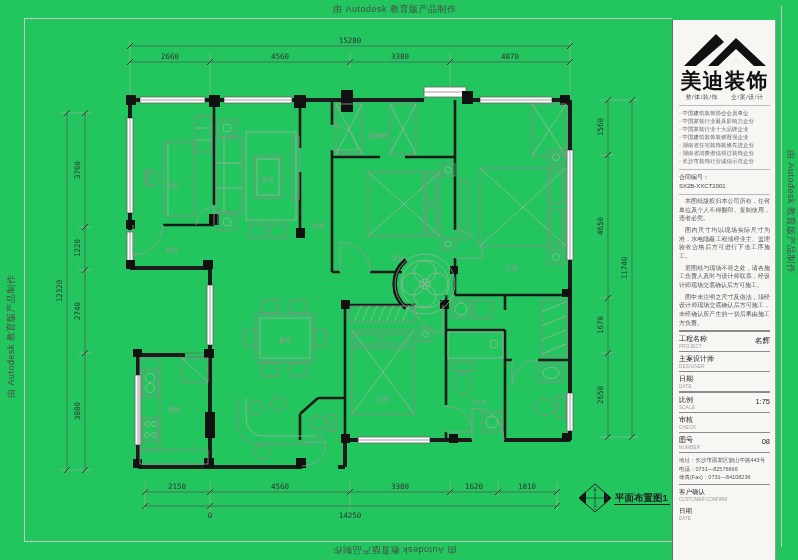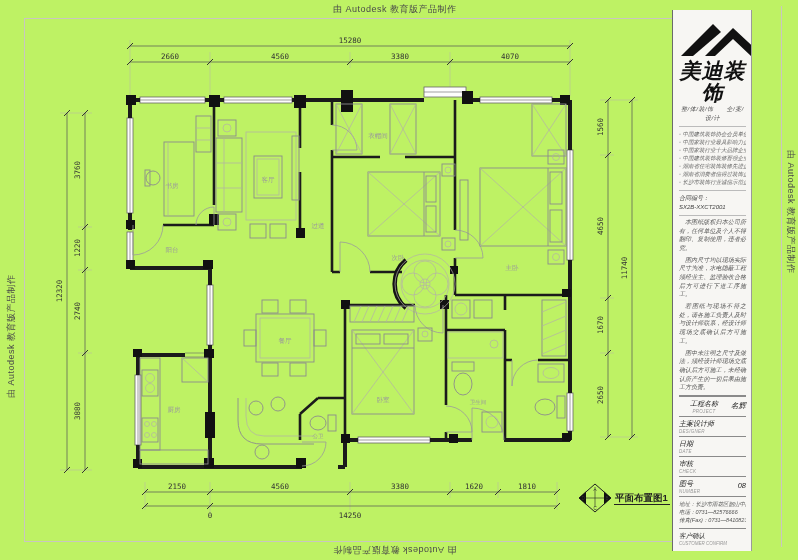--- a/index.html
+++ b/index.html
@@ -1,45 +1,45 @@
 <!DOCTYPE html>
 <html><head>
 <meta charset="utf-8">
 <style>
   html,body{margin:0;padding:0;background:#e8e6e2;}
-  .sheet{position:relative;width:798px;height:560px;background:#bef264;overflow:hidden;
+  .sheet{position:relative;width:798px;height:560px;background:#22c55e;overflow:hidden;
          font-family:"Liberation Sans",sans-serif;}
   .wm{position:absolute;color:#4a4a4a;font-size:9px;letter-spacing:.5px;white-space:nowrap;}
   .wm-top{left:333px;top:3px;}
   .wm-bottom{left:333px;top:543px;transform:rotate(180deg);}
   .wm-left{left:5px;top:398px;transform:rotate(-90deg);transform-origin:0 0;}
   .wm-right{left:797px;top:150px;transform:rotate(90deg);transform-origin:0 0;}
   .sheetline{position:absolute;background:#c9c6c0;}
   
-  .tb{position:absolute;left:672px;top:10px;width:80px;height:541px;
+  .tb{position:absolute;left:672px;top:20px;width:104px;height:541px;
       border-left:1.5px solid #6b6b6b;border-right:1px solid #9a9a9a;
-      background:#f7f6f3;box-sizing:border-box;padding:4px 5px 0 6px;overflow:hidden;font-style:italic;}
+      background:#f7f6f3;box-sizing:border-box;padding:4px 5px 0 6px;overflow:hidden;}
   .tb .logo-roof{display:block;margin:2px auto 0;}
   .brand-name{font-size:21px;font-weight:bold;color:#111;text-align:center;
       letter-spacing:1px;margin:2px 0 1px;line-height:1.05;}
   .brand-slogan{font-size:6px;color:#555;text-align:center;letter-spacing:.5px;margin-bottom:4px;
       border-bottom:.5px solid #bbb;padding-bottom:3px;}
   .creds{list-style:none;margin:2px 0 3px;padding:0;}
   .creds li{font-size:5.5px;color:#666;line-height:1.45;white-space:nowrap;overflow:hidden;}
   .creds li::before{content:"◦ ";color:#888;}
   .contract{font-size:6px;color:#444;border-top:.5px solid #bbb;padding-top:3px;line-height:1.5;}
   .notes{border-top:.5px solid #bbb;margin-top:3px;padding-top:2px;}
   .notes p{font-size:6px;color:#555;line-height:1.45;margin:0 0 3px;text-align:justify;
       text-indent:1em;}
   .fld{border-top:1px solid #8a8a8a;padding:2px 0;display:flex;align-items:flex-start;}
   .fld .lab{flex:1;}
   .fld .cn{font-size:7px;color:#222;display:block;}
   .fld .en{font-size:4.5px;color:#999;display:block;letter-spacing:.3px;}
   .fld .val{font-size:7.5px;color:#222;margin-left:2px;margin-top:2px;}
-  .dbl{border-top:2.5px double #8a8a8a;text-align:center;}
+  .dbl{border-top:2.5px double #8a8a8a;}
   .addr{border-top:1px solid #8a8a8a;padding:3px 0;line-height:1.5;}
   .addr div{font-size:5.5px;color:#555;white-space:nowrap;overflow:hidden;}
   .cust{border-top:1px solid #8a8a8a;padding:3px 0 0;}
   .cust .cn{font-size:6.5px;color:#333;display:block;}
   .cust .en{font-size:4.5px;color:#999;display:block;}
   .cust .row2{margin-top:5px;}
   
   .w4{stroke:#1b1b1b;stroke-width:4;fill:none;}
   .w3{stroke:#1b1b1b;stroke-width:2.6;fill:none;}
   .pier{fill:#111;stroke:none;}
@@ -411,20 +411,27 @@
         </span>
       <span class="val"></span>
     </div>
     <div class="fld">
       <span class="lab">
           <span class="cn">日期</span>
       <span class="en">DATE</span>
         </span>
       <span class="val"></span>
     </div>
+    <div class="fld dbl">
+      <span class="lab">
+          <span class="cn">比例</span>
+      <span class="en">SCALE</span>
+        </span>
+      <span class="val">1:75</span>
+    </div>
     <div class="fld">
       <span class="lab">
           <span class="cn">审核</span>
       <span class="en">CHECK</span>
         </span>
       <span class="val"></span>
     </div>
     <div class="fld">
       <span class="lab">
           <span class="cn">图号</span>

